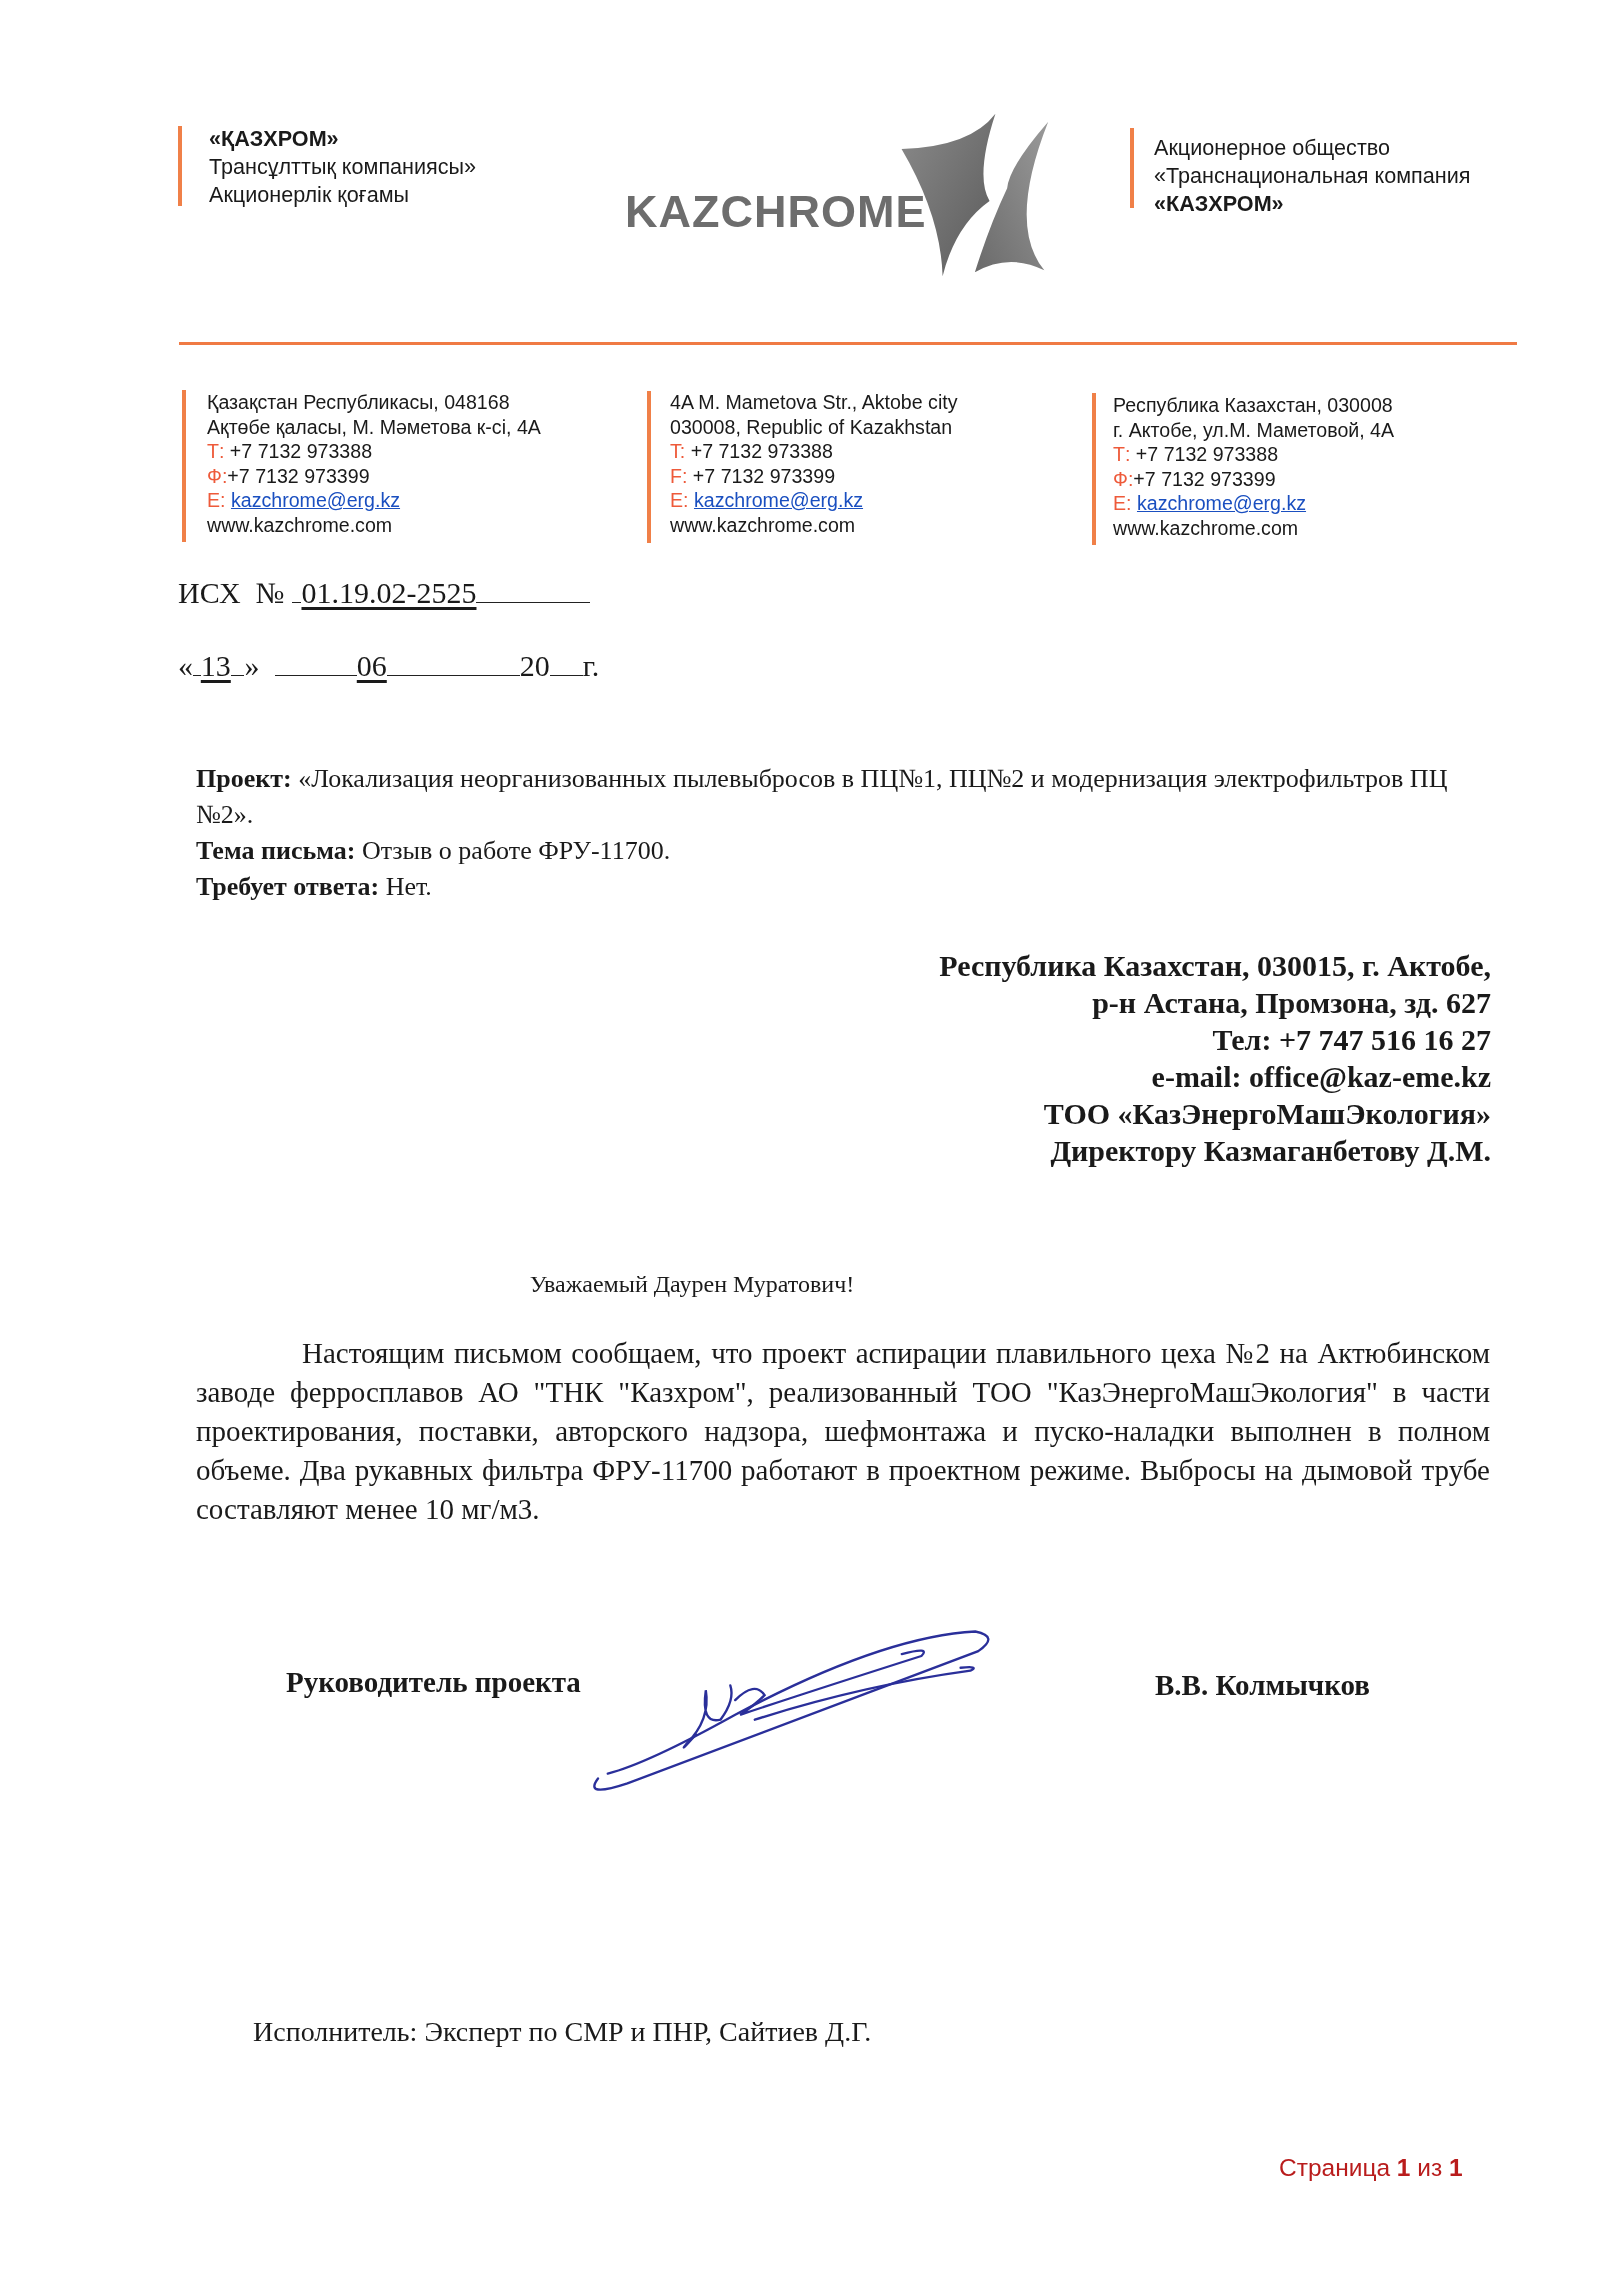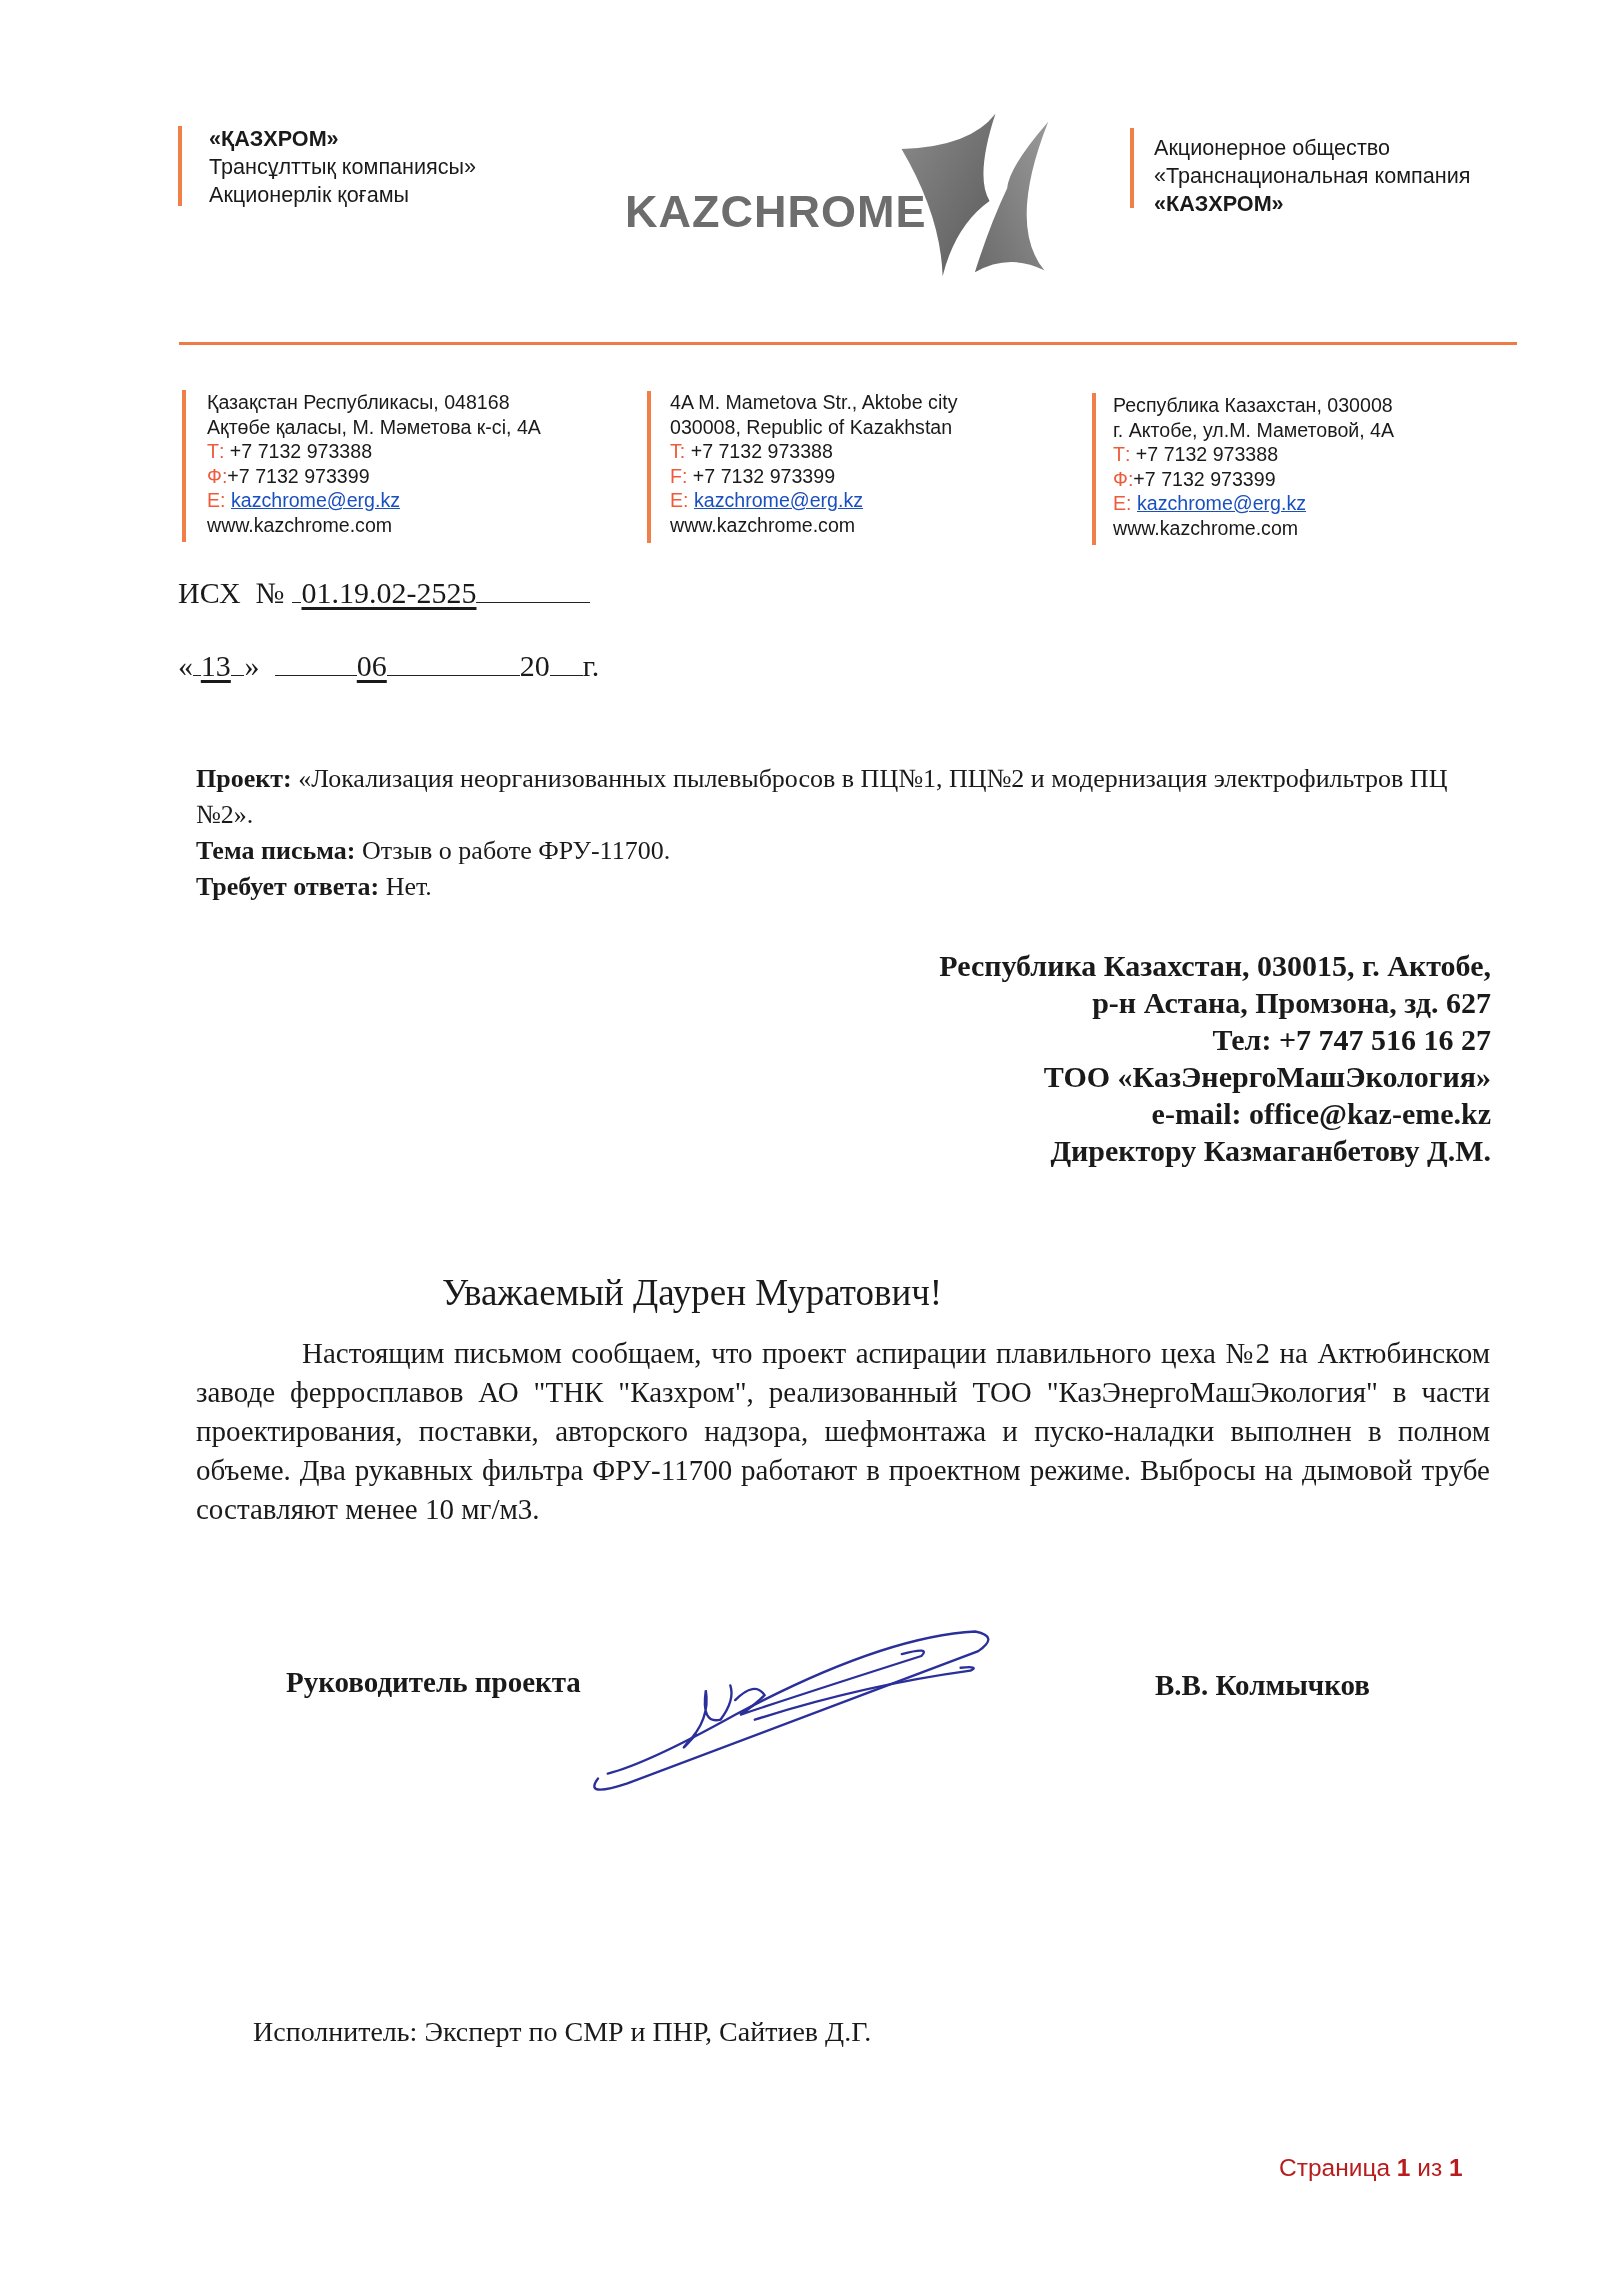--- a/index.html
+++ b/index.html
@@ -13,21 +13,21 @@
   .contact .lbl { color: #ee5a3a; }
   .contact .mail { color: #1a4fc0; text-decoration: underline; }
   .rule { position: absolute; left: 179px; top: 342px; width: 1338px; height: 2.9px; background: #f07a44; }
   .logo-text { position: absolute; left: 625px; top: 186px; font-size: 45px; font-weight: bold; color: #6d6d6d; letter-spacing: 1px; }
   .ref { position: absolute; font-size: 30px; line-height: 35px; }
   .ul { text-decoration: underline; text-underline-offset: 3.9px; }
   .blank { display: inline-block; border-bottom: 1.5px solid #222; height: 29px; vertical-align: baseline; }
   .meta { position: absolute; left: 196px; top: 761px; width: 1294px; font-size: 26px; line-height: 36px; }
   .meta b { font-weight: bold; }
   .addr { position: absolute; right: 129px; top: 947px; text-align: right; font-size: 30px; line-height: 37px; font-weight: bold; }
-  .greet { position: absolute; left: 0; width: 1384px; top: 1271px; text-align: center; font-size: 37px; }
+  .greet { position: absolute; left: 0; width: 1384px; top: 1271px; text-align: center; font-size: 24px; }
   .body-text { position: absolute; left: 196px; top: 1334px; width: 1294px; font-size: 29px; line-height: 39px; text-align: justify; text-indent: 106px; }
   .sign-role { position: absolute; left: 286px; top: 1666px; font-size: 29px; font-weight: bold; }
   .sign-name { position: absolute; left: 1155px; top: 1669px; font-size: 29px; font-weight: bold; }
   .signature { position: absolute; left: 588px; top: 1607px; width: 412px; height: 196px; }
   .executor { position: absolute; left: 253px; top: 2014px; font-size: 28px; line-height: 36px; }
   .pageno { position: absolute; left: 1279px; top: 2154px; font-size: 24.5px; color: #b91c1c; }
   .pageno b { font-weight: bold; }
 </style>
 </head>
 <body>
@@ -109,22 +109,22 @@
 <div class="meta serif">
   <div><b>Проект:</b><span> «Локализация неорганизованных пылевыбросов в ПЦ№1, ПЦ№2 и модернизация электрофильтров ПЦ №2».</span></div>
   <div><b>Тема письма:</b><span> Отзыв о работе ФРУ-11700.</span></div>
   <div><b>Требует ответа:</b><span> Нет.</span></div>
 </div>
 
 <div class="addr serif">
   <div>Республика Казахстан, 030015, г. Актобе,</div>
   <div>р-н Астана, Промзона, зд. 627</div>
   <div>Тел: +7 747 516 16 27</div>
+  <div>e-mail: office@kaz-eme.kz</div>
   <div>ТОО «КазЭнергоМашЭкология»</div>
-  <div>e-mail: office@kaz-eme.kz</div>
   <div>Директору Казмаганбетову Д.М.</div>
 </div>
 
 <div class="greet serif">Уважаемый Даурен Муратович!</div>
 <div class="body-text serif">Настоящим письмом сообщаем, что проект аспирации плавильного цеха №2 на Актюбинском заводе ферросплавов АО "ТНК "Казхром", реализованный ТОО "КазЭнергоМашЭкология" в части проектирования, поставки, авторского надзора, шефмонтажа и пуско-наладки выполнен в полном объеме. Два рукавных фильтра ФРУ-11700 работают в проектном режиме. Выбросы на дымовой трубе составляют менее 10 мг/м3.</div>
 
 <div class="sign-role serif">Руководитель проекта</div>
 <svg class="signature" viewBox="0 0 420 200" fill="none" stroke="#2a2f9a" stroke-width="2.4" stroke-linecap="round">
   <path d="M10 175 Q-5 195 40 180 Q200 120 398 45 Q420 30 395 25 Q300 30 150 110 Q60 160 20 170"></path>
   <path d="M110 130 Q92 150 100 140 Q125 115 120 85 Q115 120 135 115 Q150 95 145 80"></path>

